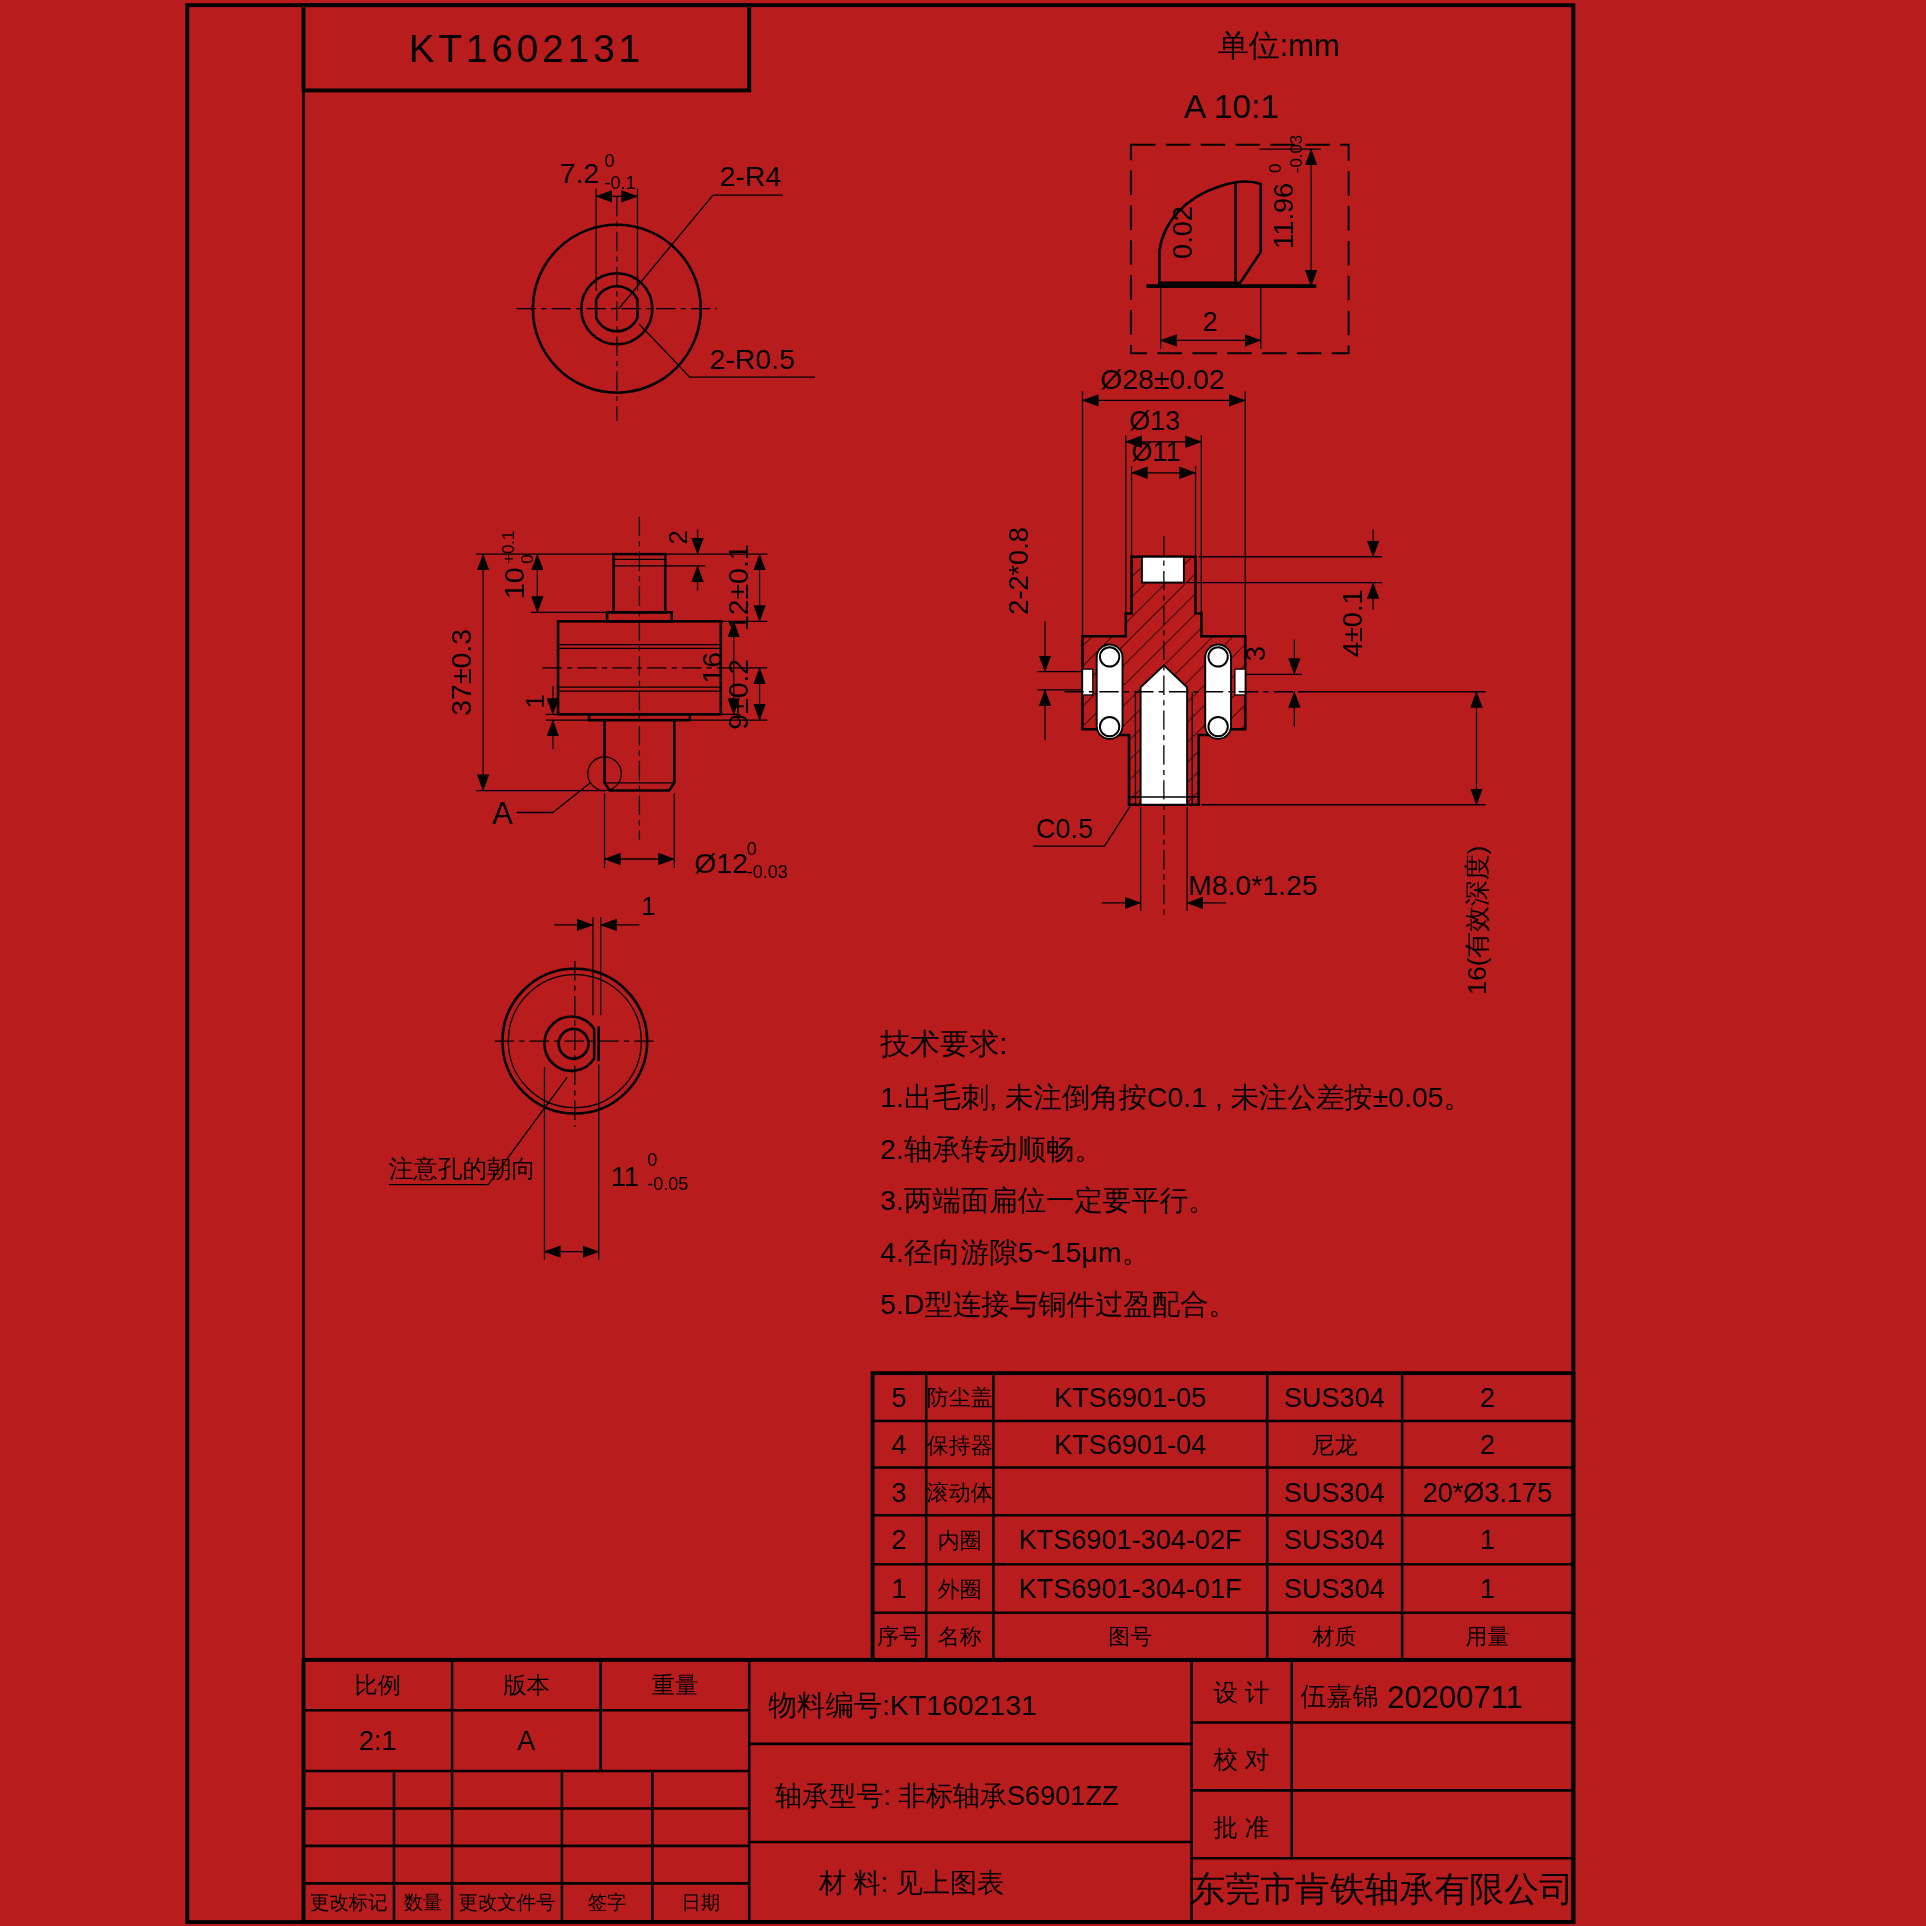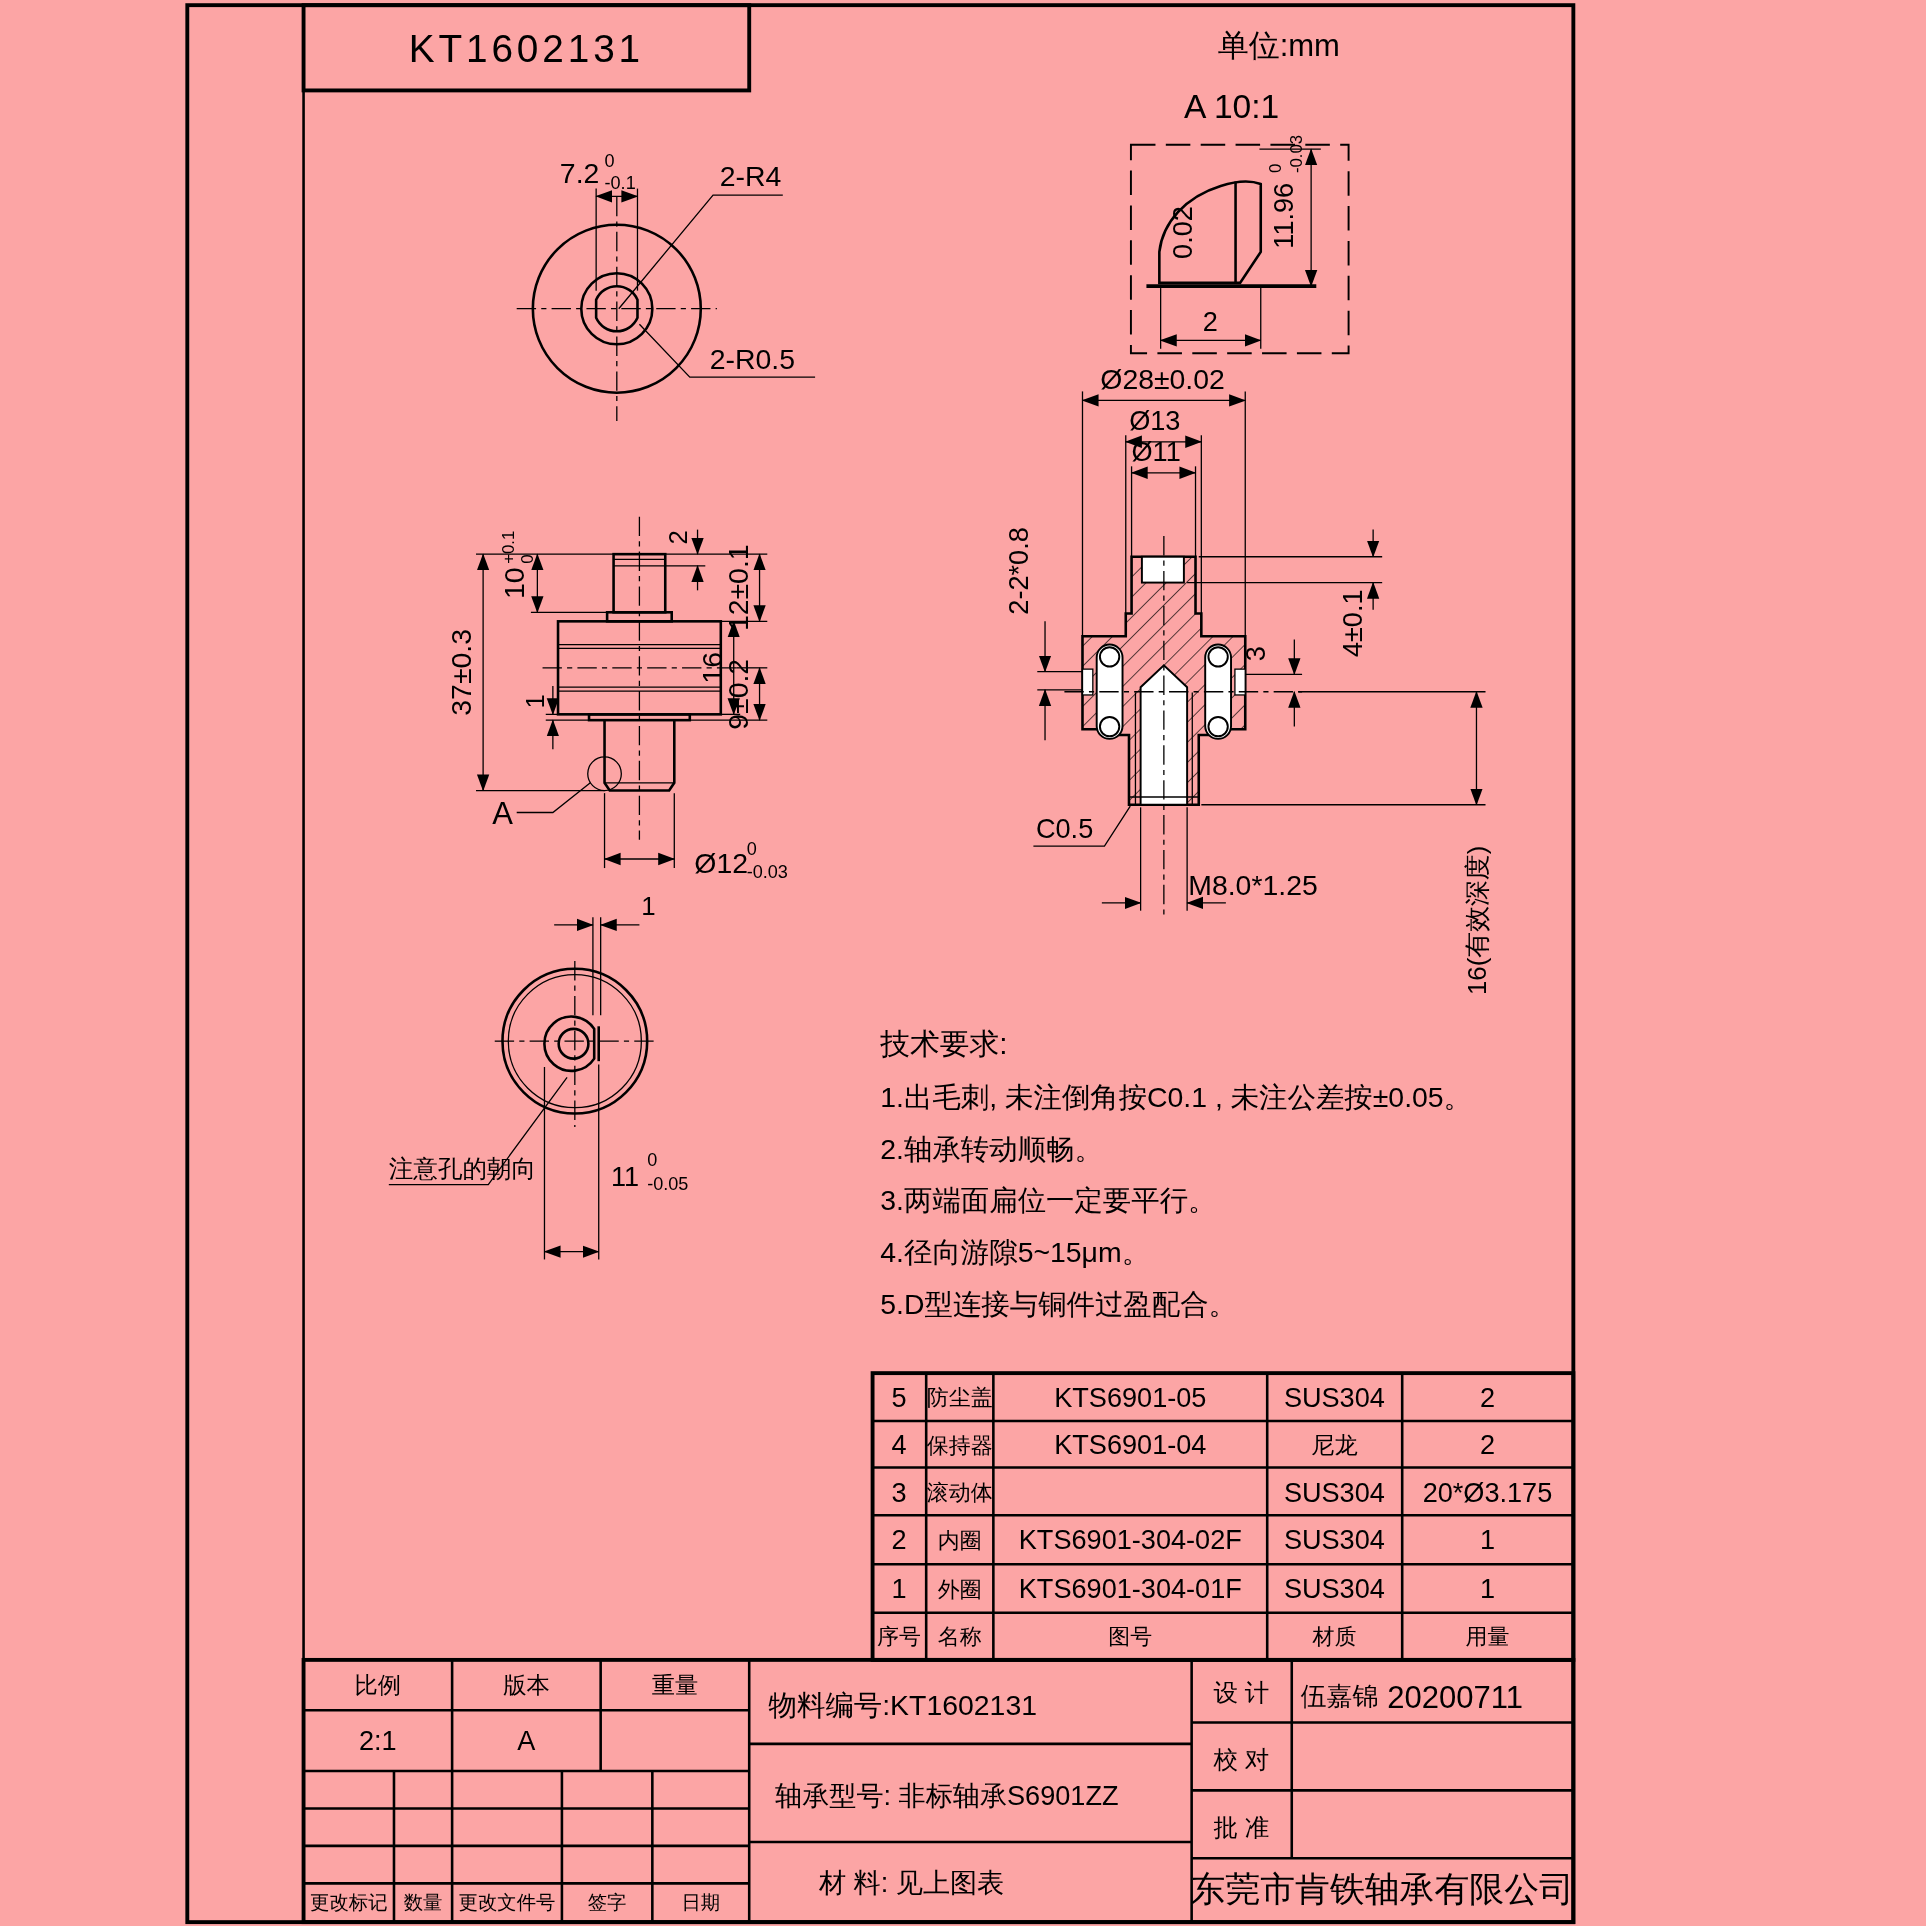--- a/index.html
+++ b/index.html
@@ -1,16 +1,16 @@
 <!DOCTYPE html>
 <html style="font-size:10.3px"><head>
 <meta charset="utf-8">
 <style>
   html,body{margin:0;padding:0;background:#fff;}
-  #page{position:relative;width:1926px;height:1926px;background:#fca5a5;}
+  #page{position:relative;width:1926px;height:1926px;background:#b91c1c;}
   svg{position:absolute;left:0;top:0;}
   text{fill:#000;font-family:"Liberation Sans",sans-serif;}
   .ol{stroke:#000;stroke-width:4;fill:none;}
   .thick{stroke:#000;stroke-width:6;fill:none;}
   .thin{stroke:#000;stroke-width:2;fill:none;}
   .cl{stroke:#000;stroke-width:2;fill:none;stroke-dasharray:30 8 8 8;}
   .dash{stroke:#000;stroke-width:3;fill:none;stroke-dasharray:38 16;}
   .t44{font-size:44px;} .t46{font-size:46px;} .t42{font-size:42px;} .t40{font-size:40px;}
   .t38{font-size:38px;} .t36{font-size:36px;} .t34{font-size:34px;} .t30{font-size:30px;}
   .t28{font-size:28px;} .t26{font-size:26px;} .t48{font-size:48px;} .t52{font-size:52px;}

